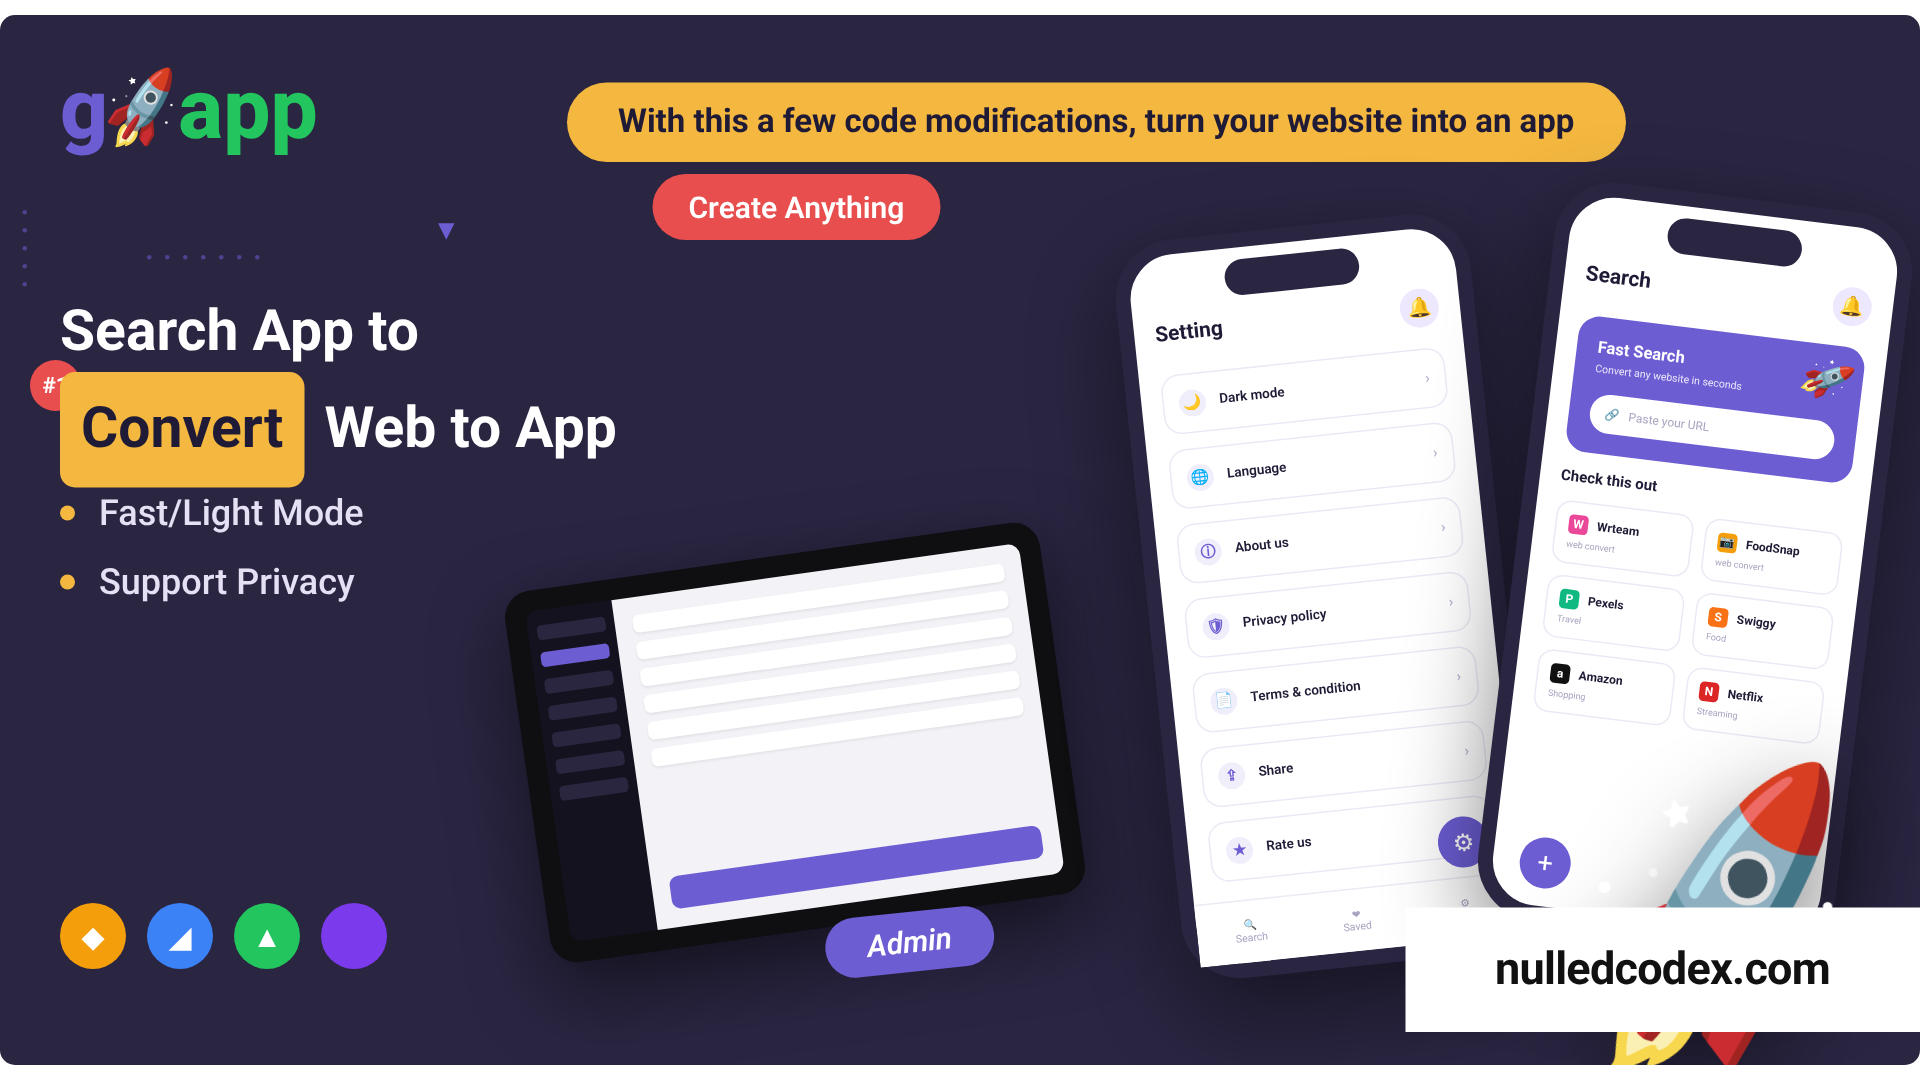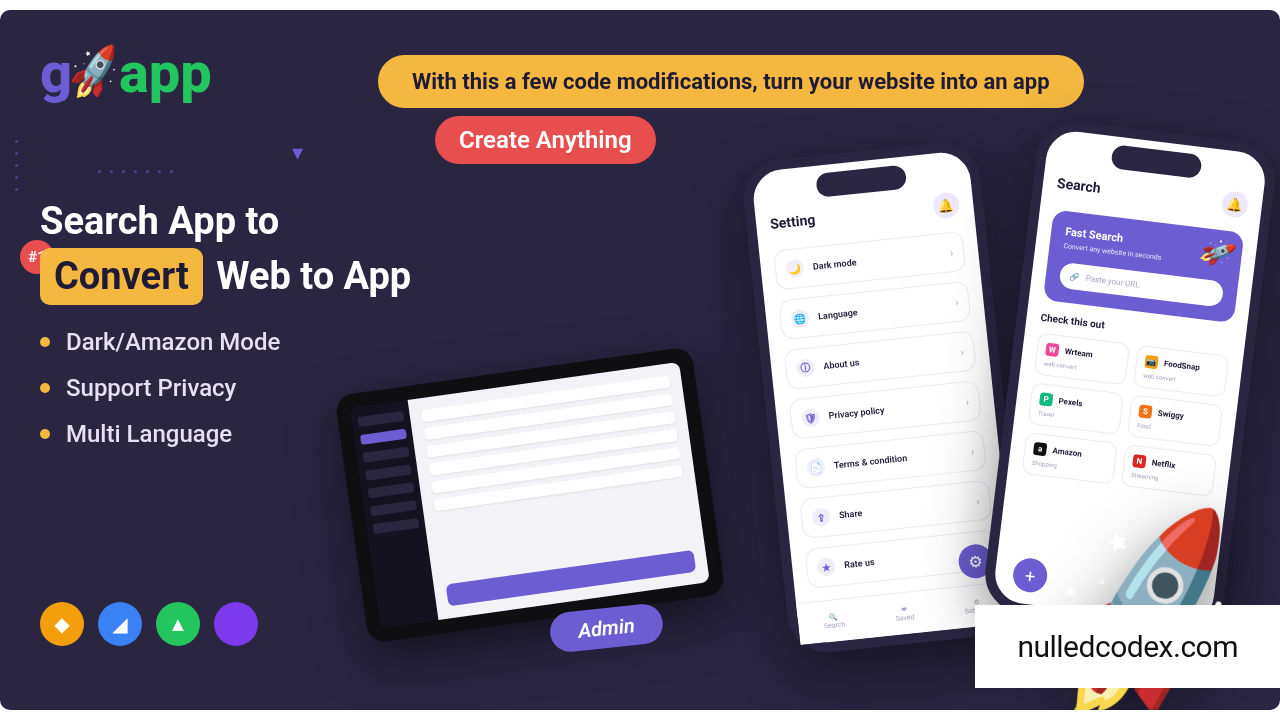--- a/index.html
+++ b/index.html
@@ -3,23 +3,23 @@
 <meta charset="utf-8">
 <style>
 *{margin:0;padding:0;box-sizing:border-box;font-family:-apple-system,BlinkMacSystemFont,"Segoe UI",Roboto,sans-serif}
 body{width:1280px;height:720px;background:#fff;overflow:hidden;position:relative}
 .banner{position:absolute;left:0;top:10px;width:1280px;height:700px;background:#2a2541;border-radius:10px;overflow:hidden}
 .logo{position:absolute;left:40px;top:30px;display:flex;align-items:center;gap:2px}
 .logo-text{font-size:56px;font-weight:800;color:#22c55e}
 .logo-g{color:#6c5dd3}
 .logo-rocket{font-size:44px;display:inline-block;transform:rotate(-12deg);margin:0 -6px}
 .banner-pill{position:absolute;left:378px;top:45px;background:#f4b840;color:#1f1a35;font-size:22px;font-weight:700;padding:14px 34px;border-radius:40px;white-space:nowrap}
-.create-badge{position:absolute;left:435px;top:106px;background:#e84e4e;color:#fff;font-size:24px;font-weight:600;padding:10px 24px;border-radius:24px}
+.create-badge{position:absolute;left:435px;top:106px;background:#e84e4e;color:#fff;font-size:20px;font-weight:600;padding:10px 24px;border-radius:24px}
 .headline{position:absolute;left:40px;top:185px;color:#fff;font-size:38px;font-weight:700;line-height:1.4}
-.convert{background:#f4b840;color:#1f1a35;padding:2px 14px;border-radius:10px;display:inline-block;margin-right:4px}
+.convert{background:#f4b840;color:#1f1a35;padding:12px 14px;border-radius:10px;display:inline-block;margin-right:4px}
 .num-badge{position:absolute;left:20px;top:230px;width:34px;height:34px;background:#e84e4e;color:#fff;font-size:15px;font-weight:700;border-radius:50%;display:flex;align-items:center;justify-content:center}
 .feature-list{position:absolute;left:40px;top:318px;list-style:none}
 .feature-list li{color:#e6e0f5;font-size:24px;font-weight:500;margin-bottom:18px;display:flex;align-items:center;gap:16px}
 .bullet{width:10px;height:10px;background:#f4b840;border-radius:50%;flex-shrink:0}
 .icon-row{position:absolute;left:40px;top:592px;display:flex;gap:14px}
 .icon-circ{width:44px;height:44px;border-radius:50%;display:flex;align-items:center;justify-content:center;color:#fff;font-size:20px}
 .ic-orange{background:#f59e0b}.ic-blue{background:#3b82f6}.ic-green{background:#22c55e}.ic-purple{background:#7c3aed}
 .tablet{position:absolute;left:350px;top:360px;width:360px;height:250px;background:#0f0f12;border-radius:18px;transform:rotate(-8deg);padding:14px;box-shadow:0 20px 50px rgba(0,0,0,.5)}
 .tablet-screen{width:100%;height:100%;background:#1a1826;border-radius:8px;display:flex}
 .tablet-sidebar{width:58px;background:#14121f;border-radius:8px 0 0 8px;padding:10px 6px;display:flex;flex-direction:column;gap:8px}
@@ -50,21 +50,21 @@
 .hero-input{background:#fff;border-radius:18px;height:26px;display:flex;align-items:center;padding:0 10px;font-size:8px;color:#a8a3c0;gap:6px}
 .hero-rocket{position:absolute;right:8px;top:8px;font-size:26px;transform:rotate(18deg)}
 .section-label{font-size:10px;font-weight:700;color:#1f1a35;margin-bottom:10px}
 .grid{display:grid;grid-template-columns:1fr 1fr;gap:8px}
 .card{background:#fff;border:1px solid #ece9f5;border-radius:10px;padding:8px;display:flex;flex-direction:column;gap:4px}
 .card-h{display:flex;align-items:center;gap:6px;font-size:8px;font-weight:700;color:#1f1a35}
 .card-ic{width:13px;height:13px;border-radius:3px;font-size:8px;color:#fff;display:flex;align-items:center;justify-content:center}
 .card-sub{font-size:6px;color:#a8a3c0}
 .fab2{position:absolute;bottom:12px;left:18px;width:34px;height:34px;background:#6c5dd3;border-radius:50%;display:flex;align-items:center;justify-content:center;color:#fff;font-size:18px}
 .rocket3d{position:absolute;right:30px;bottom:-6px;font-size:170px;transform:rotate(-12deg);filter:drop-shadow(0 18px 32px rgba(0,0,0,.45))}
-.watermark{position:absolute;right:0;bottom:22px;background:#fff;padding:24px 42px;font-size:30px;font-weight:400;color:#111;letter-spacing:-.5px}
+.watermark{position:absolute;right:0;bottom:22px;background:#fff;padding:24px 60px;font-size:30px;font-weight:700;color:#111;letter-spacing:-.5px}
 .dots-v{position:absolute;left:15px;top:130px;display:flex;flex-direction:column;gap:9px}
 .dots-v i,.dots-h i{width:3px;height:3px;background:#6c5dd3;border-radius:50%;opacity:.55}
 .dots-h{position:absolute;left:98px;top:160px;display:flex;gap:9px}
 .arrow-down{position:absolute;left:292px;top:130px;color:#6c5dd3;font-size:22px}
 .top-border{position:absolute;top:0;left:0;right:0;height:8px;background:#fff}
 </style>
 </head>
 <body>
 
 <div class="top-border"></div>
@@ -102,29 +102,25 @@
     <div>Search App to</div>
     <div>
       <span class="convert">Convert</span>
       <span>Web to App</span>
     </div>
   </div>
 
   <ul class="feature-list">
     <li>
         <span class="bullet"></span>
-        <span>Dark/Amazon Mode</span>
+        <span>Fast/Light Mode</span>
       </li>
     <li>
         <span class="bullet"></span>
         <span>Support Privacy</span>
-      </li>
-    <li>
-        <span class="bullet"></span>
-        <span>Multi Language</span>
       </li>
   </ul>
 
   <div class="icon-row">
     <div class="icon-circ ic-orange">◆</div>
     <div class="icon-circ ic-blue">◢</div>
     <div class="icon-circ ic-green">▲</div>
     <div class="icon-circ ic-purple"></div>
   </div>
 

